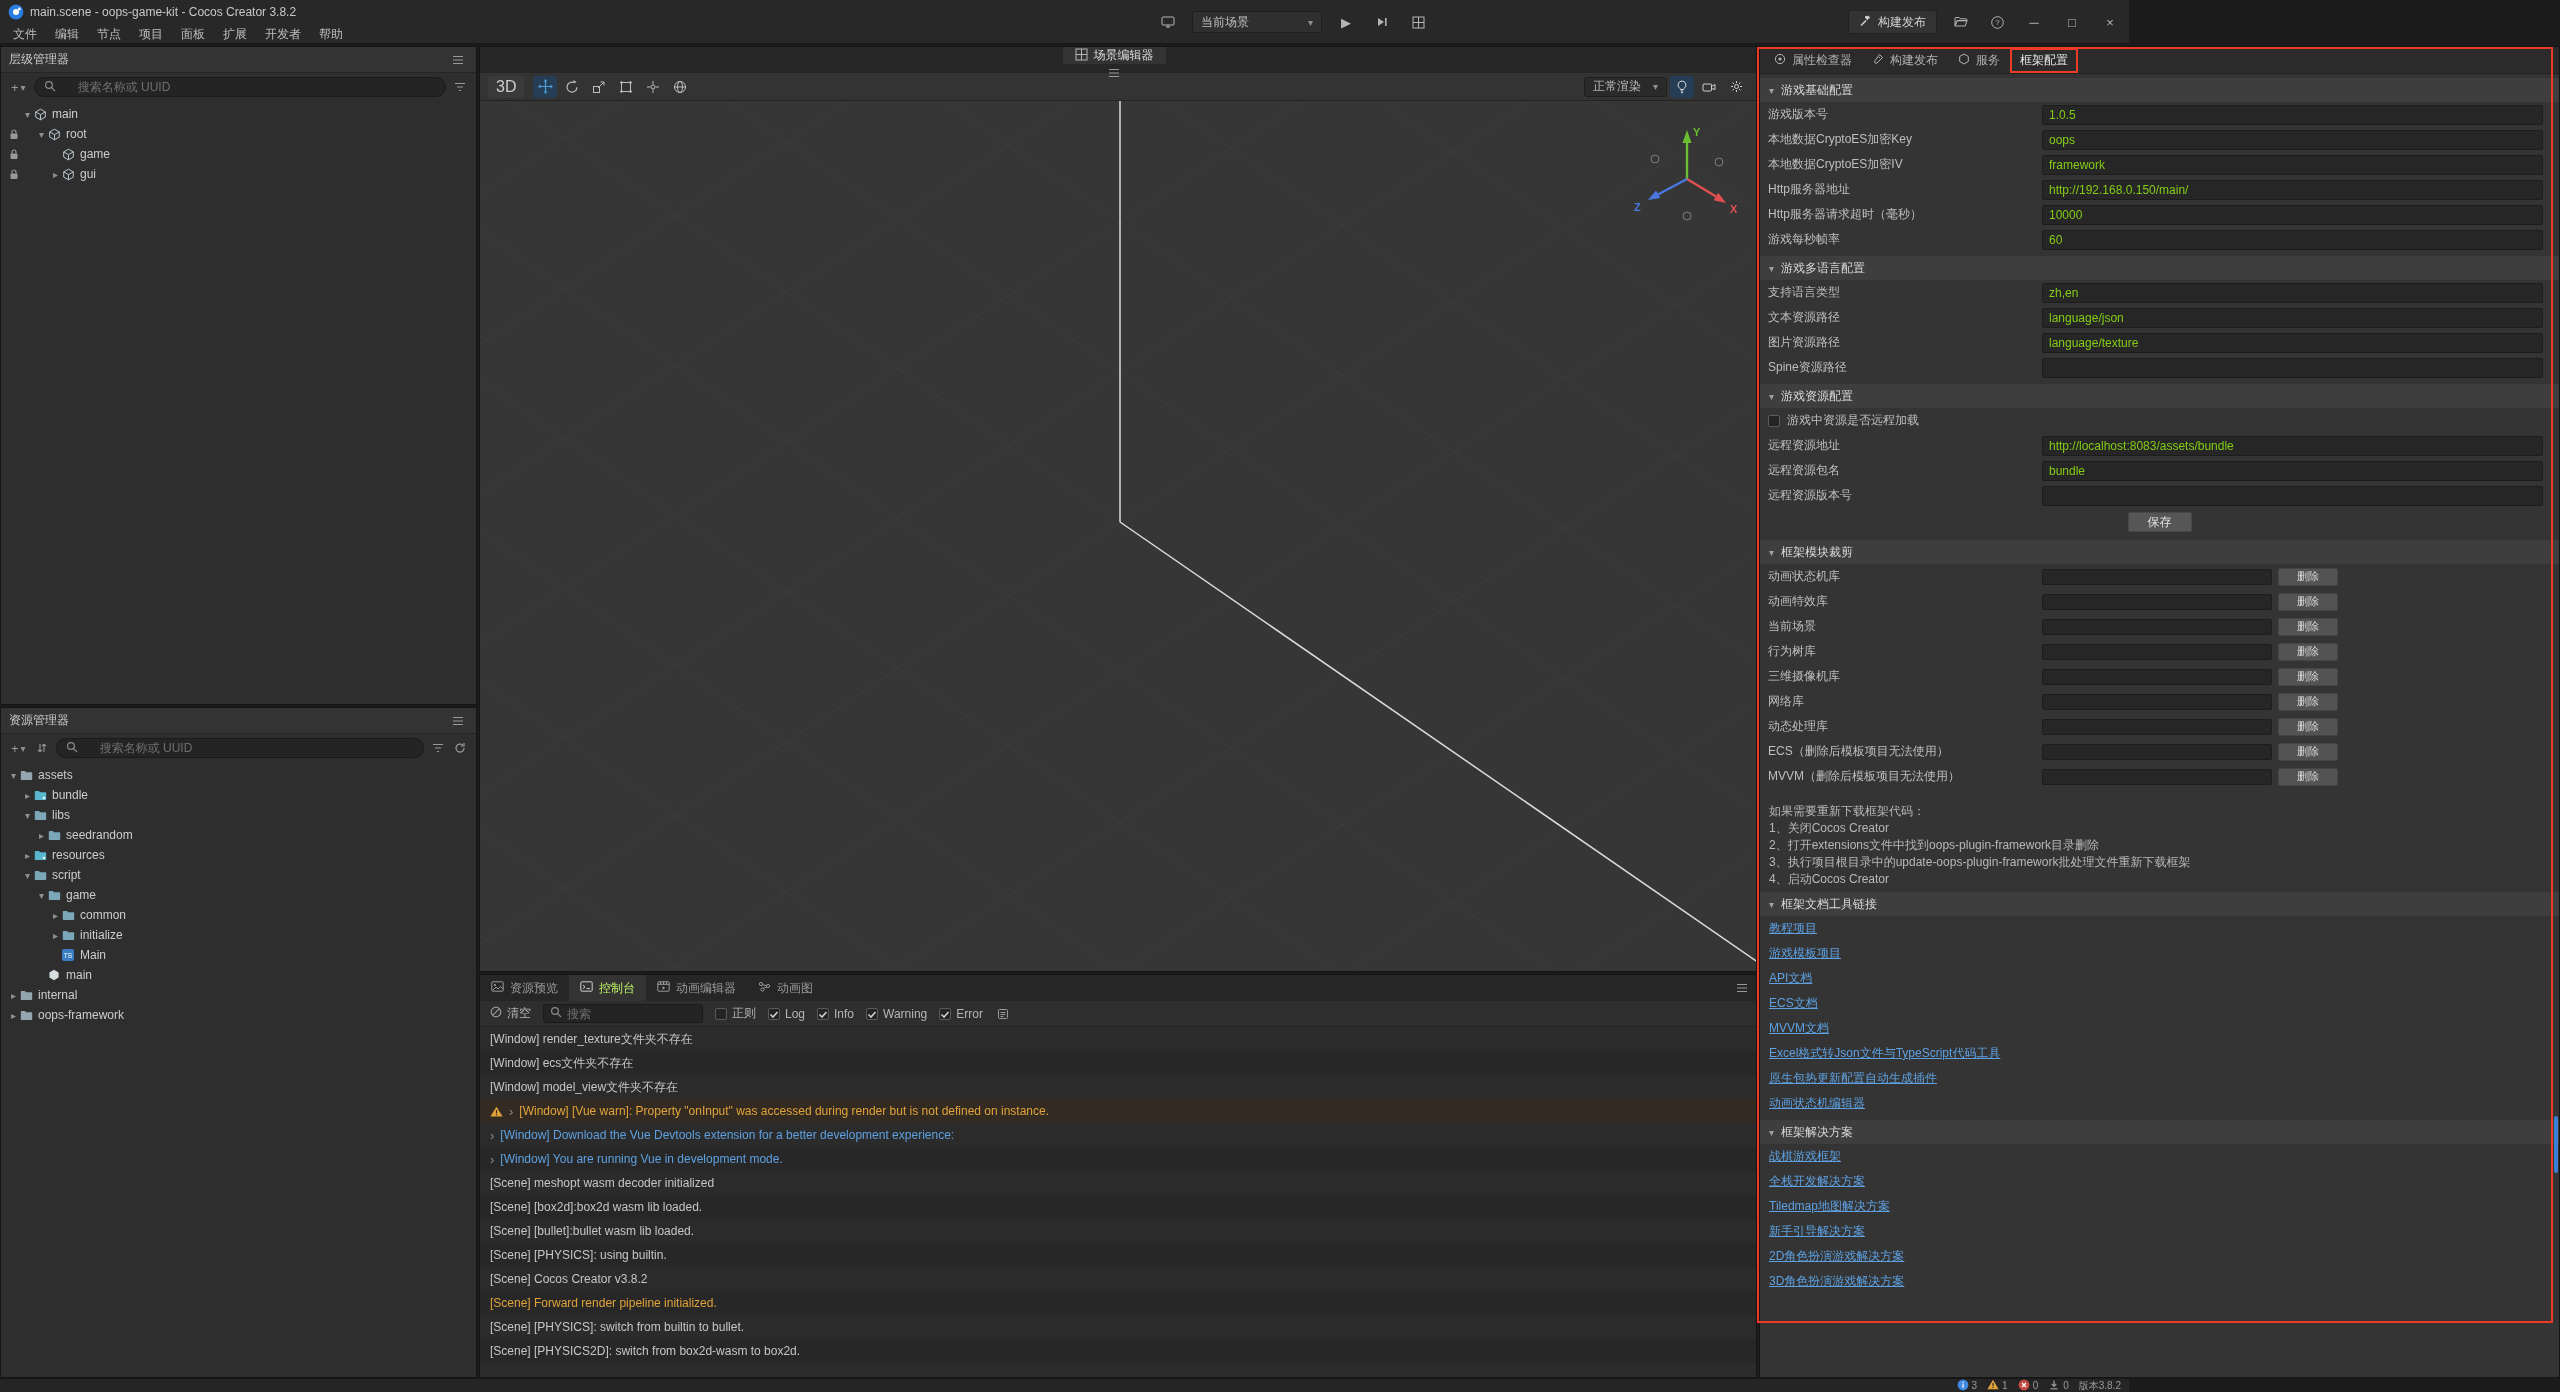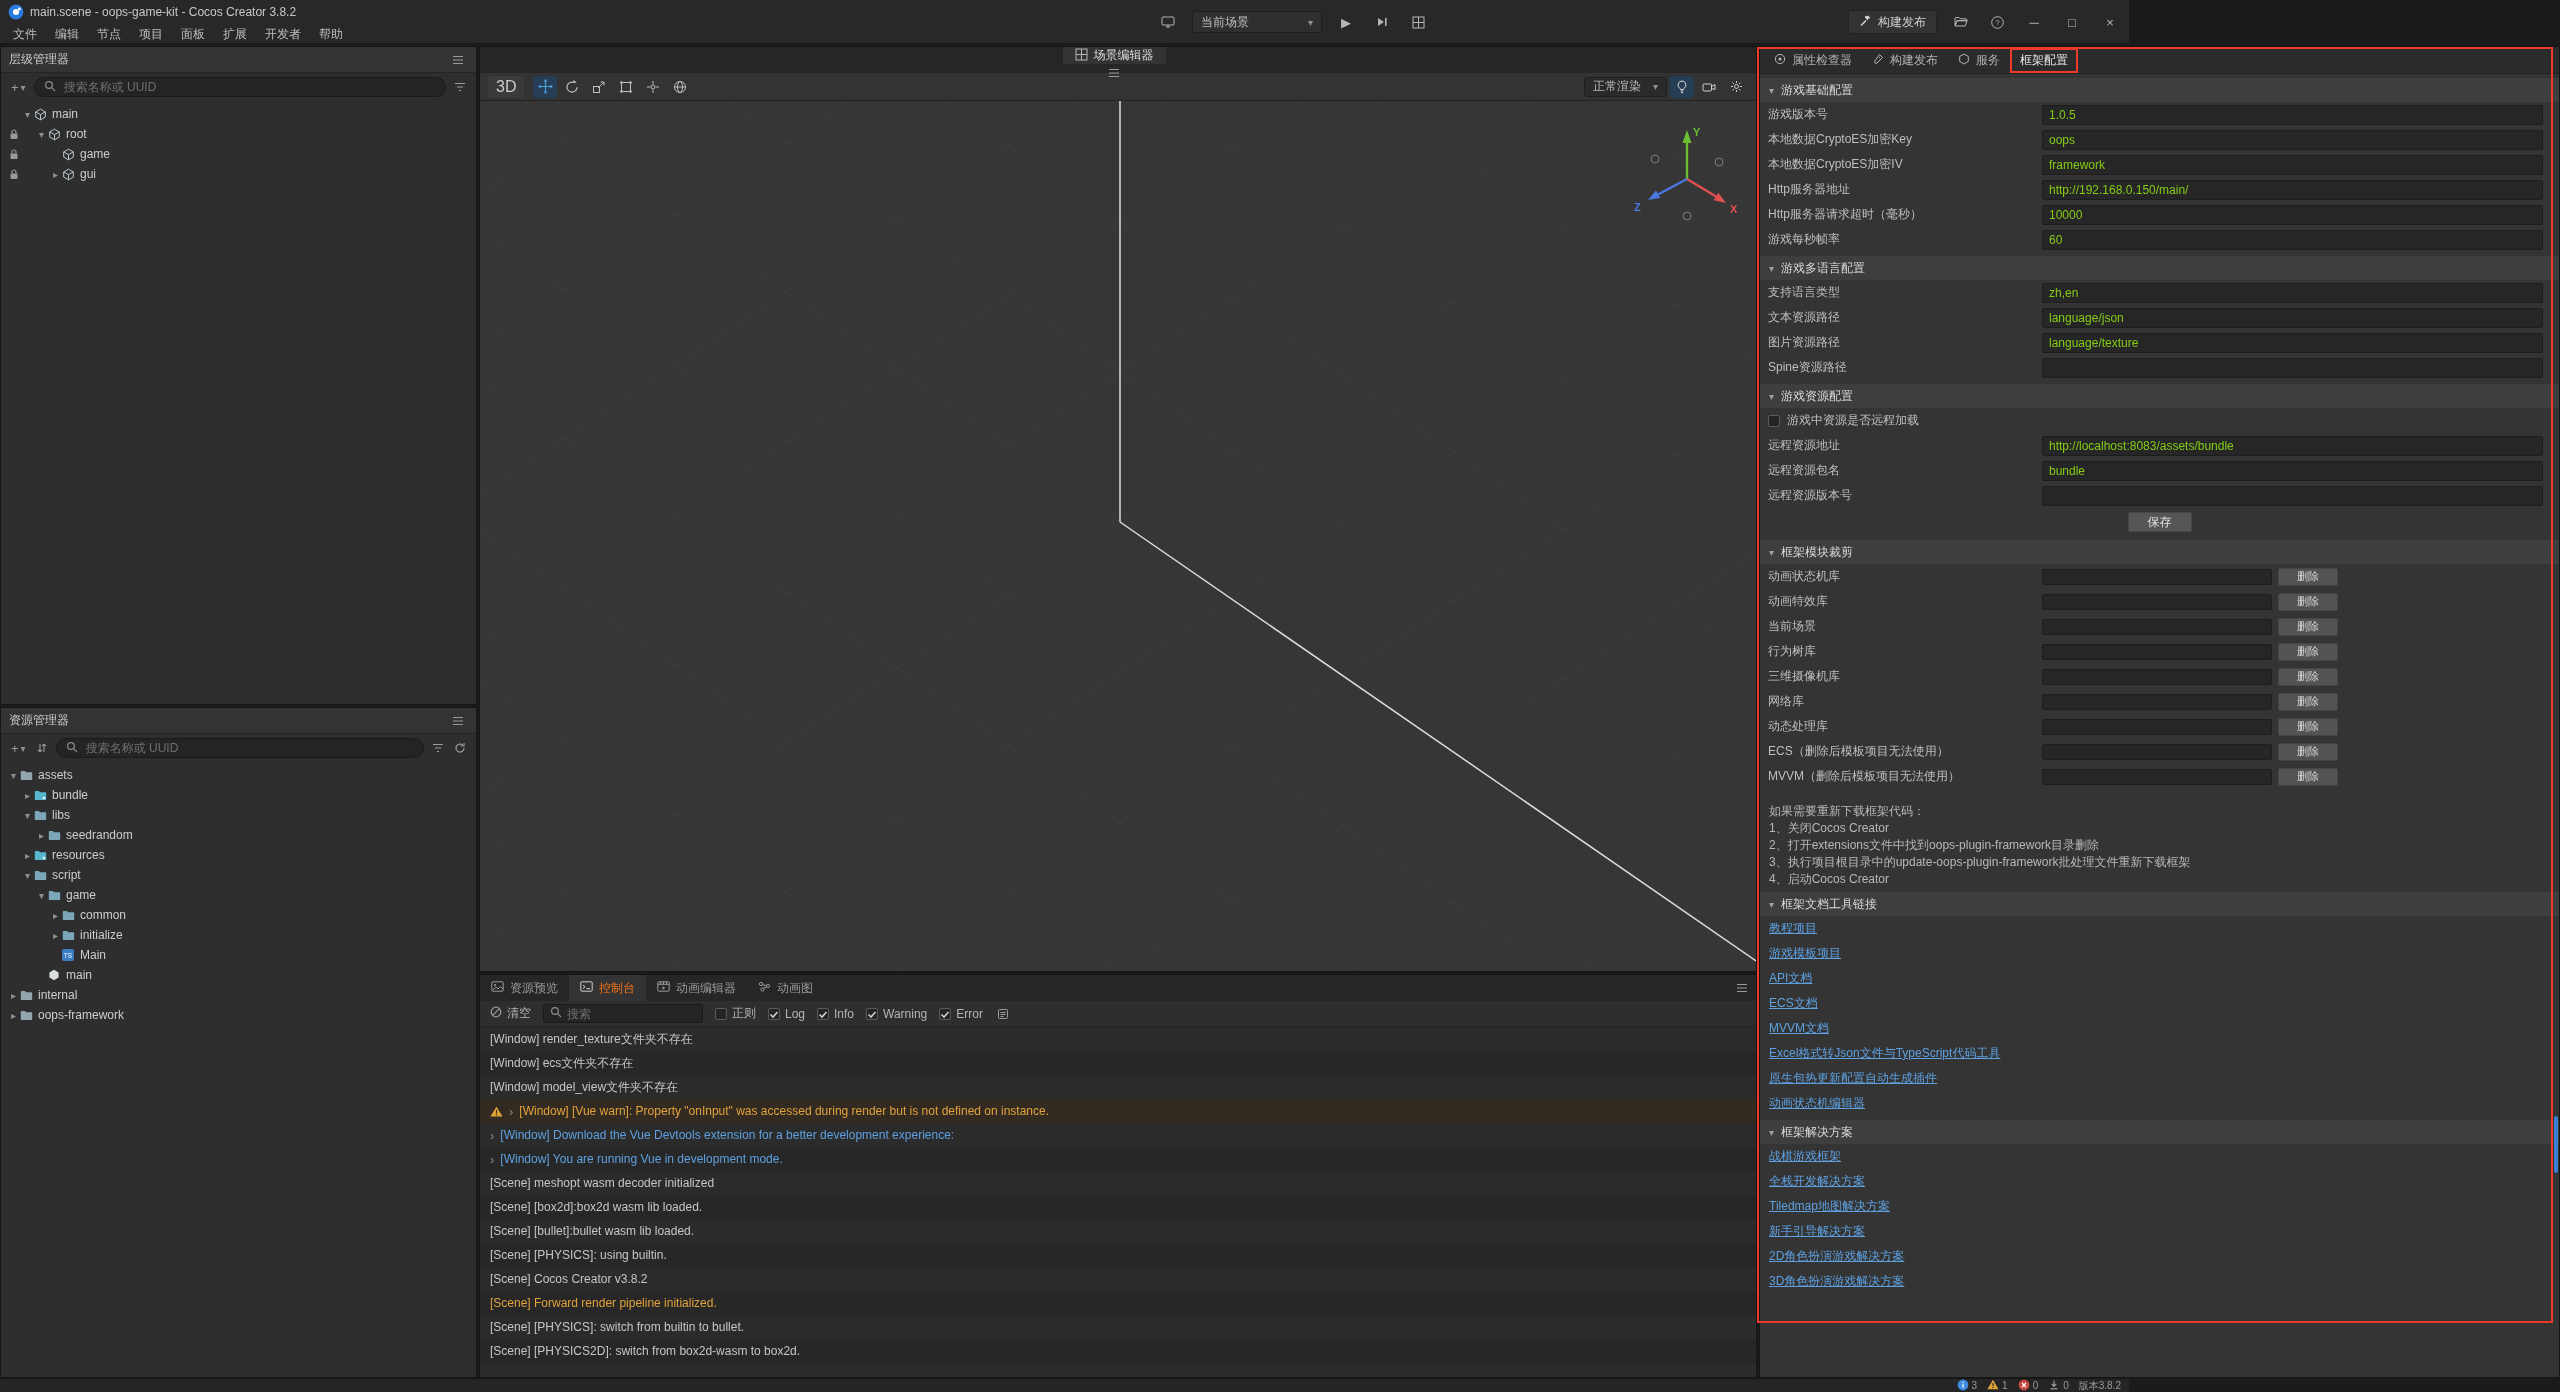--- a/index.html
+++ b/index.html
@@ -20,21 +20,21 @@
   .play-glyph { color:#b5b5b5; font-size:13px; }
   .tb-right { position:absolute; right:6px; top:0; height:44px; display:flex; align-items:center; gap:12px; }
   .build-btn { height:24px; display:flex; align-items:center; gap:6px; padding:0 10px; background:#333333; border:1px solid #222; border-radius:3px; font-size:12px; color:#cfcfcf; }
   .winbtn { width:26px; height:26px; display:inline-flex; align-items:center; justify-content:center; color:#b5b5b5; font-size:13px; }
 
   
   .panel { position:absolute; background:#2e2e2e; border:1px solid #161616; overflow:hidden; }
   .phead { height:26px; background:#333333; display:flex; align-items:center; justify-content:space-between; padding:0 8px; font-size:12px; color:#cccccc; border-bottom:1px solid #242424; }
   .searchrow { height:28px; display:flex; align-items:center; gap:6px; padding:0 8px; background:#2e2e2e; }
   .mini-btn { display:inline-flex; align-items:center; gap:2px; color:#9a9a9a; font-size:13px; padding:0 2px; }
-  .search { flex:1; height:20px; background:#242424; border:1px solid #1a1a1a; border-radius:10px; display:flex; align-items:center; gap:8px; padding:0 9px; }
+  .search { flex:1; height:20px; background:#242424; border:1px solid #1a1a1a; border-radius:10px; display:flex; align-items:center; gap:22px; padding:0 9px; }
   .search input { flex:1; background:transparent; border:none; outline:none; color:#bdbdbd; font-size:12px; font-family:inherit; }
   .search input::placeholder { color:#6f6f6f; }
 
   
   .tree { padding-top:3px; }
   .tree-row { height:20px; display:flex; align-items:center; font-size:12px; color:#cdcdcd; padding-left:6px; white-space:nowrap; }
   .gutter { width:14px; display:inline-flex; justify-content:center; flex:none; }
   .arrow { width:13px; flex:none; color:#8f8f8f; font-size:10px; text-align:center; }
   .ticon { width:16px; flex:none; display:inline-flex; align-items:center; }
   .tlabel { padding-left:2px; }
@@ -50,21 +50,21 @@
   .mode3d { font-size:16px; color:#cccccc; padding:0 8px; height:22px; display:inline-flex; align-items:center; border-radius:3px; background:#3a3a3a; margin-right:6px; }
   .render-select { height:20px; background:#2a2a2a; border:1px solid #1e1e1e; border-radius:3px; padding:0 8px; color:#b8b8b8; font-size:12px; display:flex; align-items:center; gap:12px; }
   .viewport { position:absolute; left:0; top:54px; right:0; bottom:0; background:#363636; overflow:hidden; }
   .gizmo { position:absolute; left:1142px; top:13px; width:130px; height:130px; }
 
   
   #console { left:479px; top:974px; width:1278px; height:404px; background:#2b2b2b; }
   .console-tabbar { height:26px; background:#262626; display:flex; align-items:center; justify-content:space-between; padding-right:8px; }
   .ctabs { display:flex; height:26px; }
   .ctab { height:26px; padding:0 11px; display:flex; align-items:center; gap:6px; font-size:12px; color:#9a9a9a; }
-  .ctab.active { background:#333333; color:#f97316; }
+  .ctab.active { background:#333333; color:#bef264; }
   .console-toolbar { height:26px; background:#2e2e2e; border-bottom:1px solid #232323; display:flex; align-items:center; gap:12px; padding:0 10px; font-size:12px; color:#b5b5b5; }
   .clear-btn { display:flex; align-items:center; gap:5px; }
   .csearch { width:160px; height:19px; background:#242424; border:1px solid #1a1a1a; border-radius:3px; display:flex; align-items:center; gap:5px; padding:0 6px; }
   .csearch input { flex:1; width:60px; background:transparent; border:none; outline:none; color:#bdbdbd; font-size:12px; font-family:inherit; }
   .csearch input::placeholder { color:#6f6f6f; }
   .chk { display:flex; align-items:center; gap:5px; }
   .box { width:12px; height:12px; background:#242424; border:1px solid #5a5a5a; border-radius:2px; display:inline-flex; align-items:center; justify-content:center; }
   .console-body { position:absolute; left:0; top:52px; right:0; bottom:0; background:#2b2b2b; font-size:12px; }
   .console-row { height:24px; display:flex; align-items:center; gap:6px; padding:0 10px; color:#c6c6c6; white-space:nowrap; background:#2b2b2b; }
   .console-row.alt { background:#272727; }

